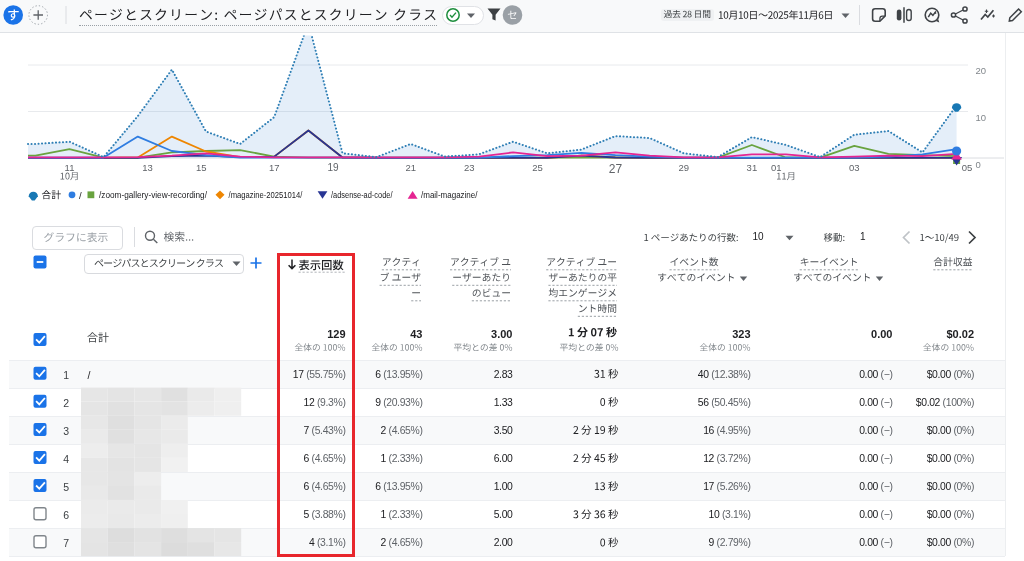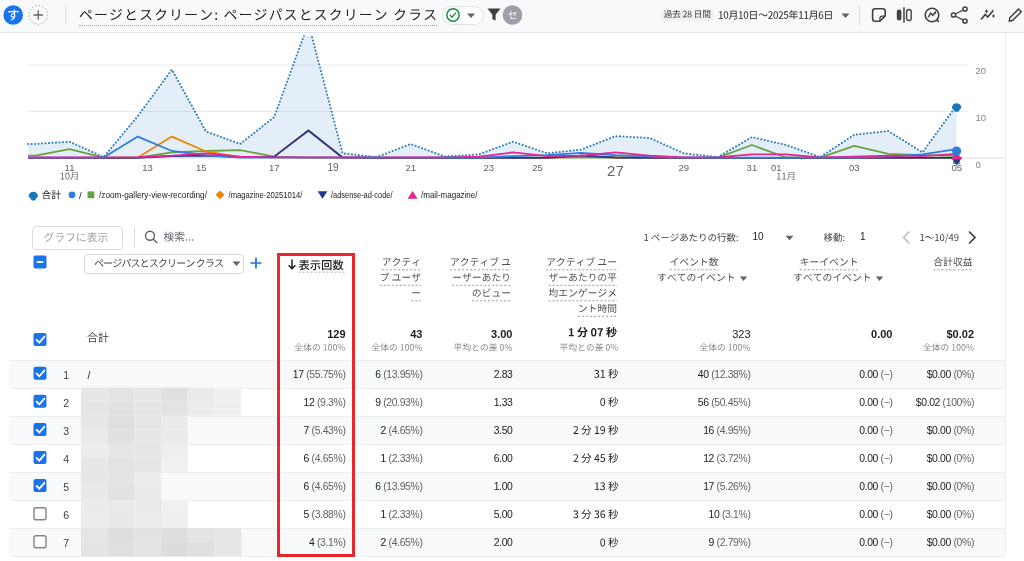--- a/index.html
+++ b/index.html
@@ -5,28 +5,28 @@
     <div class="abs" style="left:660.5px;top:8.5px;width:53px;height:12.5px;background:#eff1f3;border-radius:3px"></div>
     <div class="abs" style="left:442px;top:5.5px;width:41.5px;height:19px;background:#fff;border:1px solid #e0e2e6;border-radius:9.5px"></div>
     <div class="abs" style="left:79px;top:24.5px;width:358px;border-top:1px dotted #9aa0a6"></div>
     <div class="abs" style="left:79px;top:190.4px;font-size:9.5px;color:#202124">/</div>
     <div class="abs" style="left:54.5px;top:161.5px;width:30px;text-align:center;font-size:9.5px;color:#5f6368">11</div>
     <div class="abs" style="left:122.8px;top:161.5px;width:30px;text-align:right;font-size:9.5px;color:#5f6368">13</div>
     <div class="abs" style="left:196px;top:161.5px;width:30px;text-align:left;font-size:9.5px;color:#5f6368">15</div>
     <div class="abs" style="left:259.2px;top:161.5px;width:30px;text-align:center;font-size:9.5px;color:#5f6368">17</div>
     <div class="abs" style="left:327.5px;top:161.5px;width:30px;text-align:left;font-size:10px;color:#5f6368">19</div>
     <div class="abs" style="left:395.7px;top:161.5px;width:30px;text-align:center;font-size:9.5px;color:#5f6368">21</div>
-    <div class="abs" style="left:464.0px;top:161.5px;width:30px;text-align:right;font-size:9.5px;color:#5f6368">23</div>
+    <div class="abs" style="left:464.0px;top:161.5px;width:30px;text-align:left;font-size:9.5px;color:#5f6368">23</div>
     <div class="abs" style="left:532.2px;top:161.5px;width:30px;text-align:left;font-size:9.5px;color:#5f6368">25</div>
-    <div class="abs" style="left:600.4px;top:161.5px;width:30px;text-align:center;font-size:15px;color:#5f6368">27</div>
+    <div class="abs" style="left:600.4px;top:161.5px;width:30px;text-align:center;font-size:12px;color:#5f6368">27</div>
     <div class="abs" style="left:668.7px;top:161.5px;width:30px;text-align:center;font-size:9.5px;color:#5f6368">29</div>
     <div class="abs" style="left:736.9px;top:161.5px;width:30px;text-align:center;font-size:9.5px;color:#5f6368">31</div>
     <div class="abs" style="left:771.0px;top:161.5px;width:30px;text-align:left;font-size:9.5px;color:#5f6368">01</div>
     <div class="abs" style="left:839.3px;top:161.5px;width:30px;text-align:center;font-size:9.5px;color:#5f6368">03</div>
-    <div class="abs" style="left:932px;top:161.5px;width:30px;text-align:right;font-size:9.5px;color:#5f6368">05</div>
+    <div class="abs" style="left:952px;top:161.5px;width:30px;text-align:center;font-size:9.5px;color:#5f6368">05</div>
     <div class="abs" style="left:975.5px;top:65.4px;font-size:9.5px;color:#80868b">20</div>
     <div class="abs" style="left:975.5px;top:112.0px;font-size:9.5px;color:#80868b">10</div>
     <div class="abs" style="left:975.5px;top:158.5px;font-size:9.5px;color:#80868b">0</div>
     <div class="abs" style="left:31.5px;top:225.5px;width:91px;height:24px;border:1px solid #dadce0;border-radius:4px;background:#fff"></div>
     <div class="abs" style="left:133.5px;top:227px;width:1px;height:20px;background:#dadce0"></div>
     <div class="abs" style="left:752.5px;top:231px;font-size:10px;color:#202124">10</div>
     <div class="abs" style="left:860px;top:231px;font-size:10px;color:#202124">1</div>
     <div class="abs" style="left:84px;top:253.5px;width:160px;height:20px;border:1px solid #d8dade;border-radius:4px;background:#fff"></div>
     <div class="abs" style="left:9px;top:359.5px;width:996px;height:28.1px;background:#f8f9fa;border-top:1px solid #eceef1"></div>
     <div class="abs" style="left:9px;top:387.6px;width:996px;height:28.1px;background:#ffffff;border-top:1px solid #eceef1"></div>
@@ -82,21 +82,21 @@
     <div class="abs num" style="right:678.5px;top:537.3px;white-space:nowrap">4 <span class="pct">(3.1%)</span></div>
     <div class="abs num" style="right:601.5px;top:537.3px;white-space:nowrap">2 <span class="pct">(4.65%)</span></div>
     <div class="abs num" style="right:511.5px;top:537.3px;white-space:nowrap">2.00</div>
     <div class="abs num" style="right:273.5px;top:537.3px;white-space:nowrap">9 <span class="pct">(2.79%)</span></div>
     <div class="abs num" style="right:131.5px;top:537.3px;white-space:nowrap">0.00 <span class="pct">(−)</span></div>
     <div class="abs num" style="right:50.0px;top:537.3px;white-space:nowrap">$0.00 <span class="pct">(0%)</span></div>
     <div class="abs" style="left:87.5px;top:368.7px;font-size:10.5px;color:#202124">/</div>
     <div class="abs" style="right:678.5px;top:327.5px;font-weight:bold;font-size:11px;color:#202124">129</div>
     <div class="abs" style="right:601.5px;top:327.5px;font-weight:bold;font-size:11px;color:#202124">43</div>
     <div class="abs" style="right:511.5px;top:327.5px;font-weight:bold;font-size:11px;color:#202124">3.00</div>
-    <div class="abs" style="right:273.5px;top:327.5px;font-weight:normal;font-size:11px;color:#202124">323</div>
+    <div class="abs" style="right:273.5px;top:327.5px;font-weight:bold;font-size:11px;color:#202124">323</div>
     <div class="abs" style="right:131.5px;top:327.5px;font-weight:bold;font-size:11px;color:#202124">0.00</div>
     <div class="abs" style="right:50.0px;top:327.5px;font-weight:bold;font-size:11px;color:#202124">$0.02</div>
     <div class="abs" style="left:1005px;top:33px;width:1px;height:523px;background:#eceef0"></div>
     <div class="abs" style="left:276.5px;top:253px;width:78px;height:303.5px;border:3px solid #e8262c;z-index:50"></div>
     <svg class="abs" style="left:0;top:0;z-index:10" width="1024" height="561" viewBox="0 0 1024 561">
       <defs>
         <path id="q0" d="M704 -600C704 -641 737 -673 778 -673C818 -673 851 -641 851 -600C851 -560 818 -527 778 -527C737 -527 704 -560 704 -600ZM656 -600C656 -533 711 -479 778 -479C845 -479 899 -533 899 -600C899 -667 845 -722 778 -722C711 -722 656 -667 656 -600ZM53 -263 128 -187C143 -208 165 -239 185 -264C231 -320 314 -429 362 -488C396 -529 415 -533 454 -495C496 -454 589 -355 647 -289C711 -216 799 -114 870 -28L939 -101C862 -183 762 -292 695 -363C636 -426 551 -515 490 -573C422 -637 375 -626 321 -563C258 -489 171 -378 124 -330C97 -303 79 -285 53 -263Z"></path>
         <path id="q1" d="M102 -433V-335C133 -338 186 -340 241 -340C316 -340 715 -340 790 -340C835 -340 877 -336 897 -335V-433C875 -431 839 -428 789 -428C715 -428 315 -428 241 -428C185 -428 132 -431 102 -433Z"></path>
         <path id="q2" d="M716 -746 661 -723C694 -677 727 -617 752 -565L809 -591C786 -638 741 -710 716 -746ZM847 -794 791 -770C825 -725 859 -668 886 -615L943 -641C918 -687 874 -759 847 -794ZM289 -761 244 -694C302 -660 411 -588 459 -551L506 -620C463 -651 348 -728 289 -761ZM139 -46 185 35C278 16 416 -30 516 -89C676 -183 814 -312 901 -446L853 -529C772 -388 640 -257 474 -162C373 -105 248 -65 139 -46ZM138 -536 93 -468C154 -437 262 -367 312 -331L357 -401C314 -432 197 -504 138 -536Z"></path>
         <path id="q3" d="M308 -778 229 -745C275 -636 328 -519 374 -437C267 -362 201 -281 201 -178C201 -28 337 28 525 28C650 28 765 16 841 3V-86C763 -66 630 -52 521 -52C363 -52 284 -104 284 -187C284 -263 340 -329 433 -389C531 -454 669 -520 737 -555C766 -570 791 -583 814 -597L770 -668C749 -651 728 -638 699 -621C644 -591 536 -538 442 -481C398 -560 348 -668 308 -778Z"></path>

